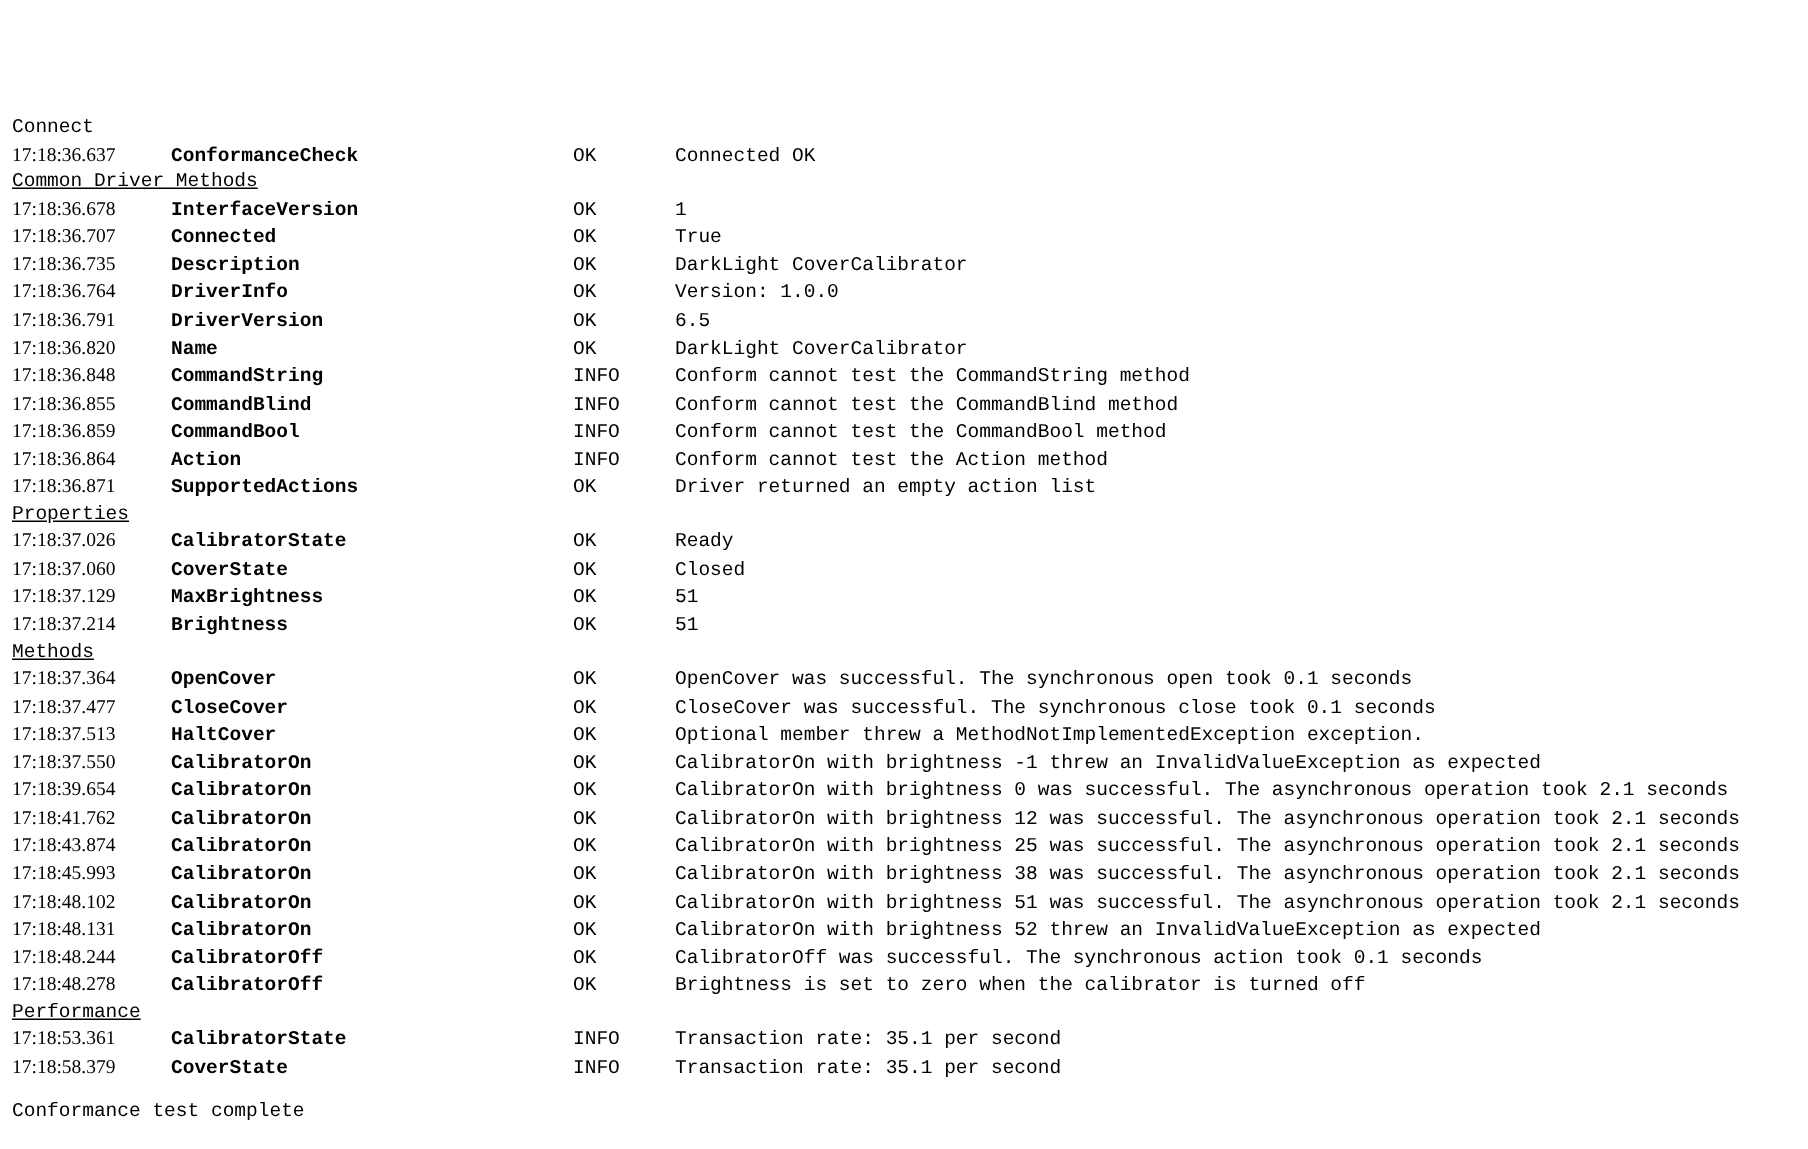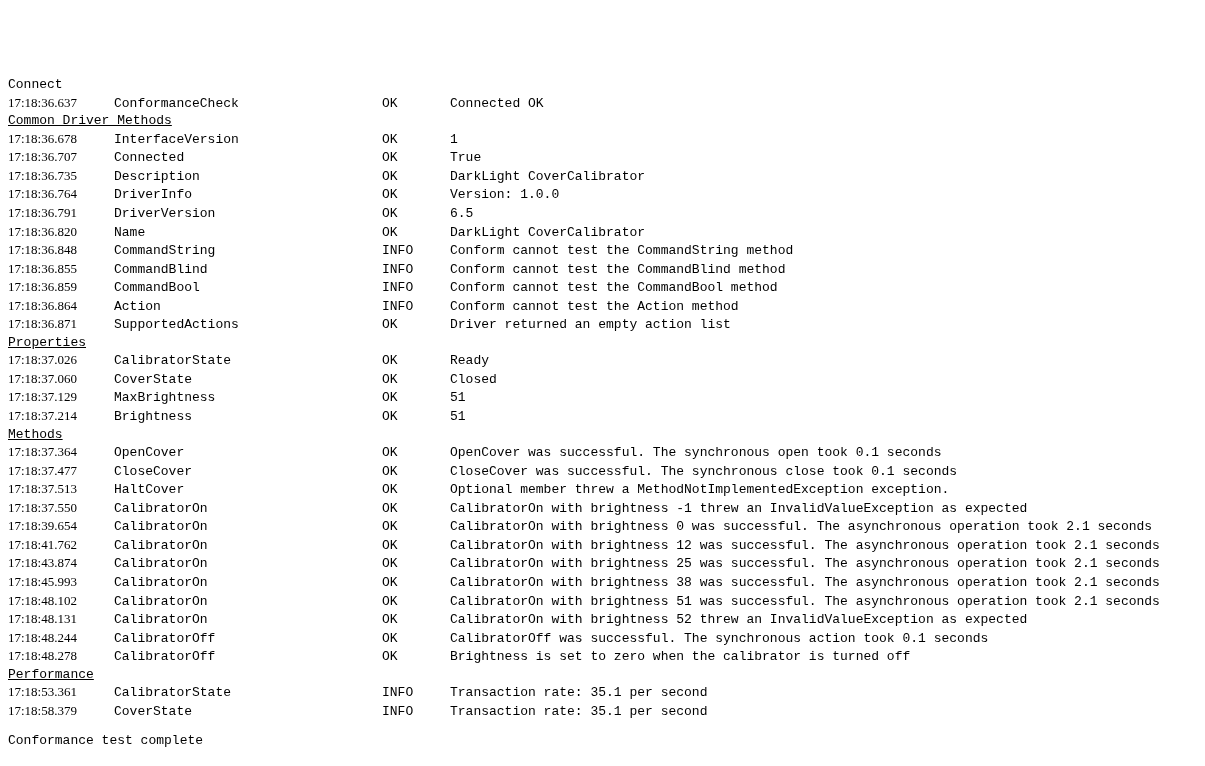--- a/index.html
+++ b/index.html
@@ -9,21 +9,21 @@
       background: #ffffff;
       color: #000000;
       padding: 6px 8px;
       line-height: 1.35;
       white-space: pre;
     }
     .log-container { }
     .section-header { margin-top: 0; text-decoration: underline; }
     .log-line { }
     .col-ts { display: inline-block; width: 106px; font-family: Liberation Serif, serif; }
-    .col-name { display: inline-block; width: 268px; }
+    .col-name { display: inline-block; width: 268px; font-weight: bold; }
     .col-status { display: inline-block; width: 68px; }
     .col-msg { display: inline; }
     .footer-line { margin-top: 12px; }
   </style>
 </head>
 <body>
 
 
 
 <div class="log-container"><div class="log-line">Connect</div><div class="log-line"><span class="col-ts">17:18:36.637</span><span class="col-name">ConformanceCheck</span><span class="col-status">OK</span><span class="col-msg">Connected OK</span></div><div class="section-header">Common Driver Methods</div><div class="log-line"><span class="col-ts">17:18:36.678</span><span class="col-name">InterfaceVersion</span><span class="col-status">OK</span><span class="col-msg">1</span></div><div class="log-line"><span class="col-ts">17:18:36.707</span><span class="col-name">Connected</span><span class="col-status">OK</span><span class="col-msg">True</span></div><div class="log-line"><span class="col-ts">17:18:36.735</span><span class="col-name">Description</span><span class="col-status">OK</span><span class="col-msg">DarkLight CoverCalibrator</span></div><div class="log-line"><span class="col-ts">17:18:36.764</span><span class="col-name">DriverInfo</span><span class="col-status">OK</span><span class="col-msg">Version: 1.0.0</span></div><div class="log-line"><span class="col-ts">17:18:36.791</span><span class="col-name">DriverVersion</span><span class="col-status">OK</span><span class="col-msg">6.5</span></div><div class="log-line"><span class="col-ts">17:18:36.820</span><span class="col-name">Name</span><span class="col-status">OK</span><span class="col-msg">DarkLight CoverCalibrator</span></div><div class="log-line"><span class="col-ts">17:18:36.848</span><span class="col-name">CommandString</span><span class="col-status">INFO</span><span class="col-msg">Conform cannot test the CommandString method</span></div><div class="log-line"><span class="col-ts">17:18:36.855</span><span class="col-name">CommandBlind</span><span class="col-status">INFO</span><span class="col-msg">Conform cannot test the CommandBlind method</span></div><div class="log-line"><span class="col-ts">17:18:36.859</span><span class="col-name">CommandBool</span><span class="col-status">INFO</span><span class="col-msg">Conform cannot test the CommandBool method</span></div><div class="log-line"><span class="col-ts">17:18:36.864</span><span class="col-name">Action</span><span class="col-status">INFO</span><span class="col-msg">Conform cannot test the Action method</span></div><div class="log-line"><span class="col-ts">17:18:36.871</span><span class="col-name">SupportedActions</span><span class="col-status">OK</span><span class="col-msg">Driver returned an empty action list</span></div><div class="section-header">Properties</div><div class="log-line"><span class="col-ts">17:18:37.026</span><span class="col-name">CalibratorState</span><span class="col-status">OK</span><span class="col-msg">Ready</span></div><div class="log-line"><span class="col-ts">17:18:37.060</span><span class="col-name">CoverState</span><span class="col-status">OK</span><span class="col-msg">Closed</span></div><div class="log-line"><span class="col-ts">17:18:37.129</span><span class="col-name">MaxBrightness</span><span class="col-status">OK</span><span class="col-msg">51</span></div><div class="log-line"><span class="col-ts">17:18:37.214</span><span class="col-name">Brightness</span><span class="col-status">OK</span><span class="col-msg">51</span></div><div class="section-header">Methods</div><div class="log-line"><span class="col-ts">17:18:37.364</span><span class="col-name">OpenCover</span><span class="col-status">OK</span><span class="col-msg">OpenCover was successful. The synchronous open took 0.1 seconds</span></div><div class="log-line"><span class="col-ts">17:18:37.477</span><span class="col-name">CloseCover</span><span class="col-status">OK</span><span class="col-msg">CloseCover was successful. The synchronous close took 0.1 seconds</span></div><div class="log-line"><span class="col-ts">17:18:37.513</span><span class="col-name">HaltCover</span><span class="col-status">OK</span><span class="col-msg">Optional member threw a MethodNotImplementedException exception.</span></div><div class="log-line"><span class="col-ts">17:18:37.550</span><span class="col-name">CalibratorOn</span><span class="col-status">OK</span><span class="col-msg">CalibratorOn with brightness -1 threw an InvalidValueException as expected</span></div><div class="log-line"><span class="col-ts">17:18:39.654</span><span class="col-name">CalibratorOn</span><span class="col-status">OK</span><span class="col-msg">CalibratorOn with brightness 0 was successful. The asynchronous operation took 2.1 seconds</span></div><div class="log-line"><span class="col-ts">17:18:41.762</span><span class="col-name">CalibratorOn</span><span class="col-status">OK</span><span class="col-msg">CalibratorOn with brightness 12 was successful. The asynchronous operation took 2.1 seconds</span></div><div class="log-line"><span class="col-ts">17:18:43.874</span><span class="col-name">CalibratorOn</span><span class="col-status">OK</span><span class="col-msg">CalibratorOn with brightness 25 was successful. The asynchronous operation took 2.1 seconds</span></div><div class="log-line"><span class="col-ts">17:18:45.993</span><span class="col-name">CalibratorOn</span><span class="col-status">OK</span><span class="col-msg">CalibratorOn with brightness 38 was successful. The asynchronous operation took 2.1 seconds</span></div><div class="log-line"><span class="col-ts">17:18:48.102</span><span class="col-name">CalibratorOn</span><span class="col-status">OK</span><span class="col-msg">CalibratorOn with brightness 51 was successful. The asynchronous operation took 2.1 seconds</span></div><div class="log-line"><span class="col-ts">17:18:48.131</span><span class="col-name">CalibratorOn</span><span class="col-status">OK</span><span class="col-msg">CalibratorOn with brightness 52 threw an InvalidValueException as expected</span></div><div class="log-line"><span class="col-ts">17:18:48.244</span><span class="col-name">CalibratorOff</span><span class="col-status">OK</span><span class="col-msg">CalibratorOff was successful. The synchronous action took 0.1 seconds</span></div><div class="log-line"><span class="col-ts">17:18:48.278</span><span class="col-name">CalibratorOff</span><span class="col-status">OK</span><span class="col-msg">Brightness is set to zero when the calibrator is turned off</span></div><div class="section-header">Performance</div><div class="log-line"><span class="col-ts">17:18:53.361</span><span class="col-name">CalibratorState</span><span class="col-status">INFO</span><span class="col-msg">Transaction rate: 35.1 per second</span></div><div class="log-line"><span class="col-ts">17:18:58.379</span><span class="col-name">CoverState</span><span class="col-status">INFO</span><span class="col-msg">Transaction rate: 35.1 per second</span></div><div class="footer-line">Conformance test complete</div></div>

